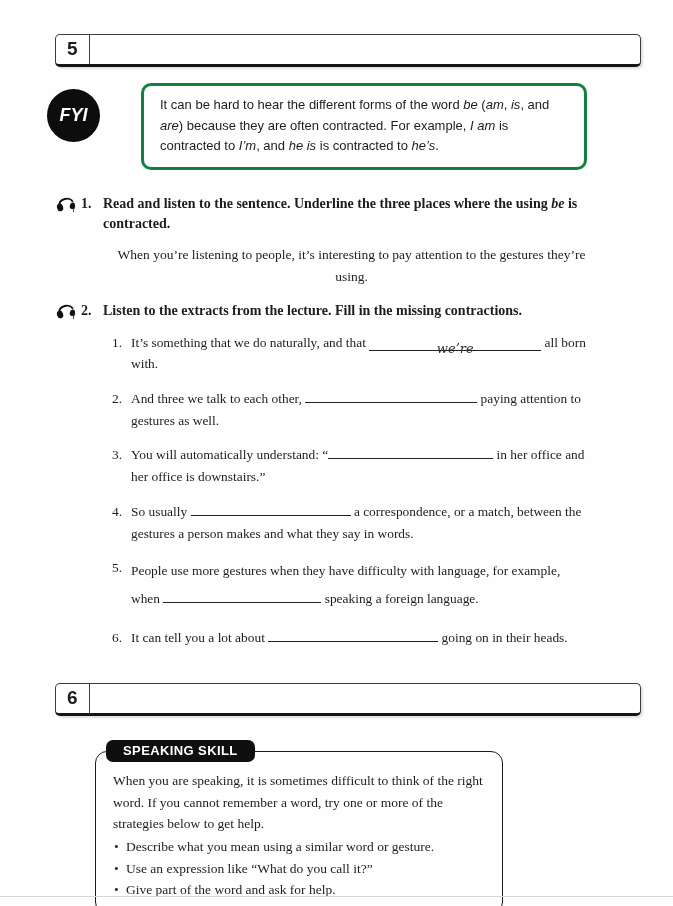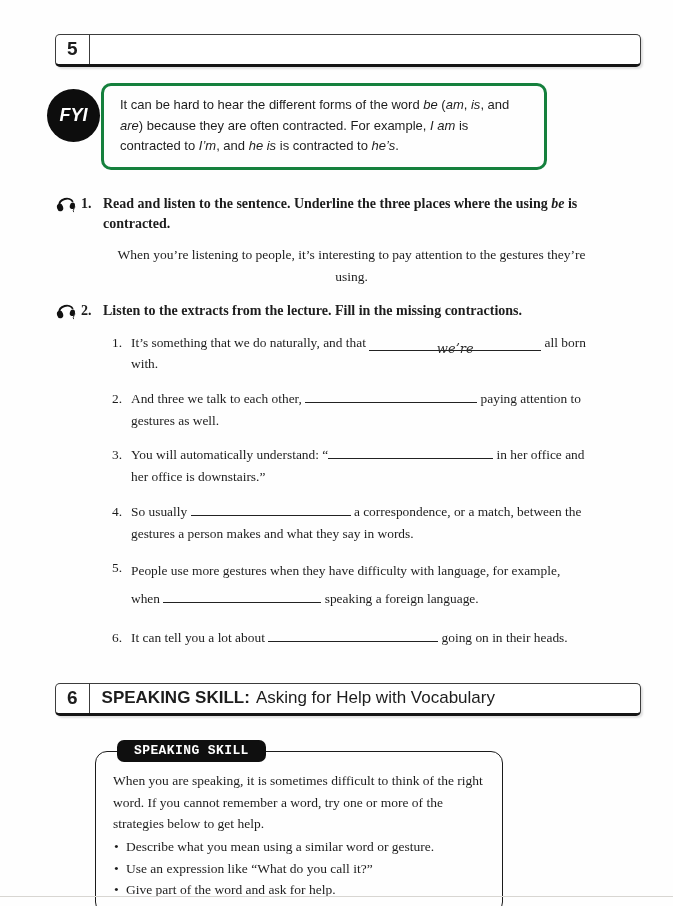--- a/index.html
+++ b/index.html
@@ -39,21 +39,21 @@
   .sec-title {
     font-size: 17px;
     padding: 3px 10px 4px 12px;
     display: flex; align-items: center; white-space: nowrap;
   }
   .sec-title .lbl { font-weight: 800; }
   .sec-title .rest { margin-left: 6px; }
   .sec-title .rest .it { font-style: italic; }
 
   
-  .fyi-row { display: flex; align-items: flex-start; margin: 16px 0 10px -8px; }
+  .fyi-row { display: flex; align-items: flex-start; margin: 16px 0 10px -8px; gap: 40px; }
   .fyi-badge {
     width: 53px; height: 53px; border-radius: 50%;
     background: #0d0d0d; color: #fff;
     font-family: "Liberation Sans", sans-serif;
     font-weight: 800; font-style: italic; font-size: 18px;
     display: flex; align-items: center; justify-content: center;
     flex: 0 0 auto; margin-top: 6px; z-index: 1;
   }
   .fyi-box {
     margin-left: 1px;
@@ -95,23 +95,23 @@
     font-style: italic; font-size: 13px; color: #2e2e2e;
     font-family: "DejaVu Serif", serif;
     position: relative; top: 6px;
   }
 
   
   .skill-wrap { margin: 24px 0 4px 40px; width: 408px; }
   .skill-tab {
     position: relative; z-index: 1;
     width: fit-content;
-    margin-left: 22px; margin-bottom: -11px;
+    margin-left: 11px; margin-bottom: -11px;
     background: #0f0f0f; color: #fff;
-    font-family: Liberation Mono, monospace;
+    font-family: Liberation Sans, sans-serif;
     font-weight: 800; font-size: 13px; letter-spacing: 0.4px;
     padding: 3px 17px 4px; border-radius: 7px;
   }
   .skill-box {
     border: 1.5px solid #1b1b1b;
     border-radius: 12px;
     padding: 18px 16px 12px 17px;
     font-size: 13.5px; line-height: 1.6;
   }
   .skill-box ul { list-style: none; margin-top: 1px; }
@@ -188,24 +188,20 @@
         <div class="fill-item">
           <span class="item-num">6.</span>
           <p class="item-text"><span>It can tell you a lot about </span><span class="blank" style="width: 170px;"></span><span> going on in their heads.</span></p>
         </div>
       </div>
     </div>
   </div>
 
   <header class="sec-header" style="margin-top:22px">
     <div class="sec-num">6</div>
-    <div class="sec-title">
-      <span class="lbl">SPEAKING SKILL:</span>
-      <span class="rest">Asking for Help with Vocabulary</span>
-    </div>
   </header>
 
   <div class="skill-wrap">
     <div class="skill-tab">SPEAKING SKILL</div>
     <div class="skill-box">
       <p class="skill-intro">When you are speaking, it is sometimes difficult to think of the right word. If you cannot remember a word, try one or more of the strategies below to get help.</p>
       <ul>
         <li>Describe what you mean using a similar word or gesture.</li>
         <li>Use an expression like “What do you call it?”</li>
         <li>Give part of the word and ask for help.</li>

